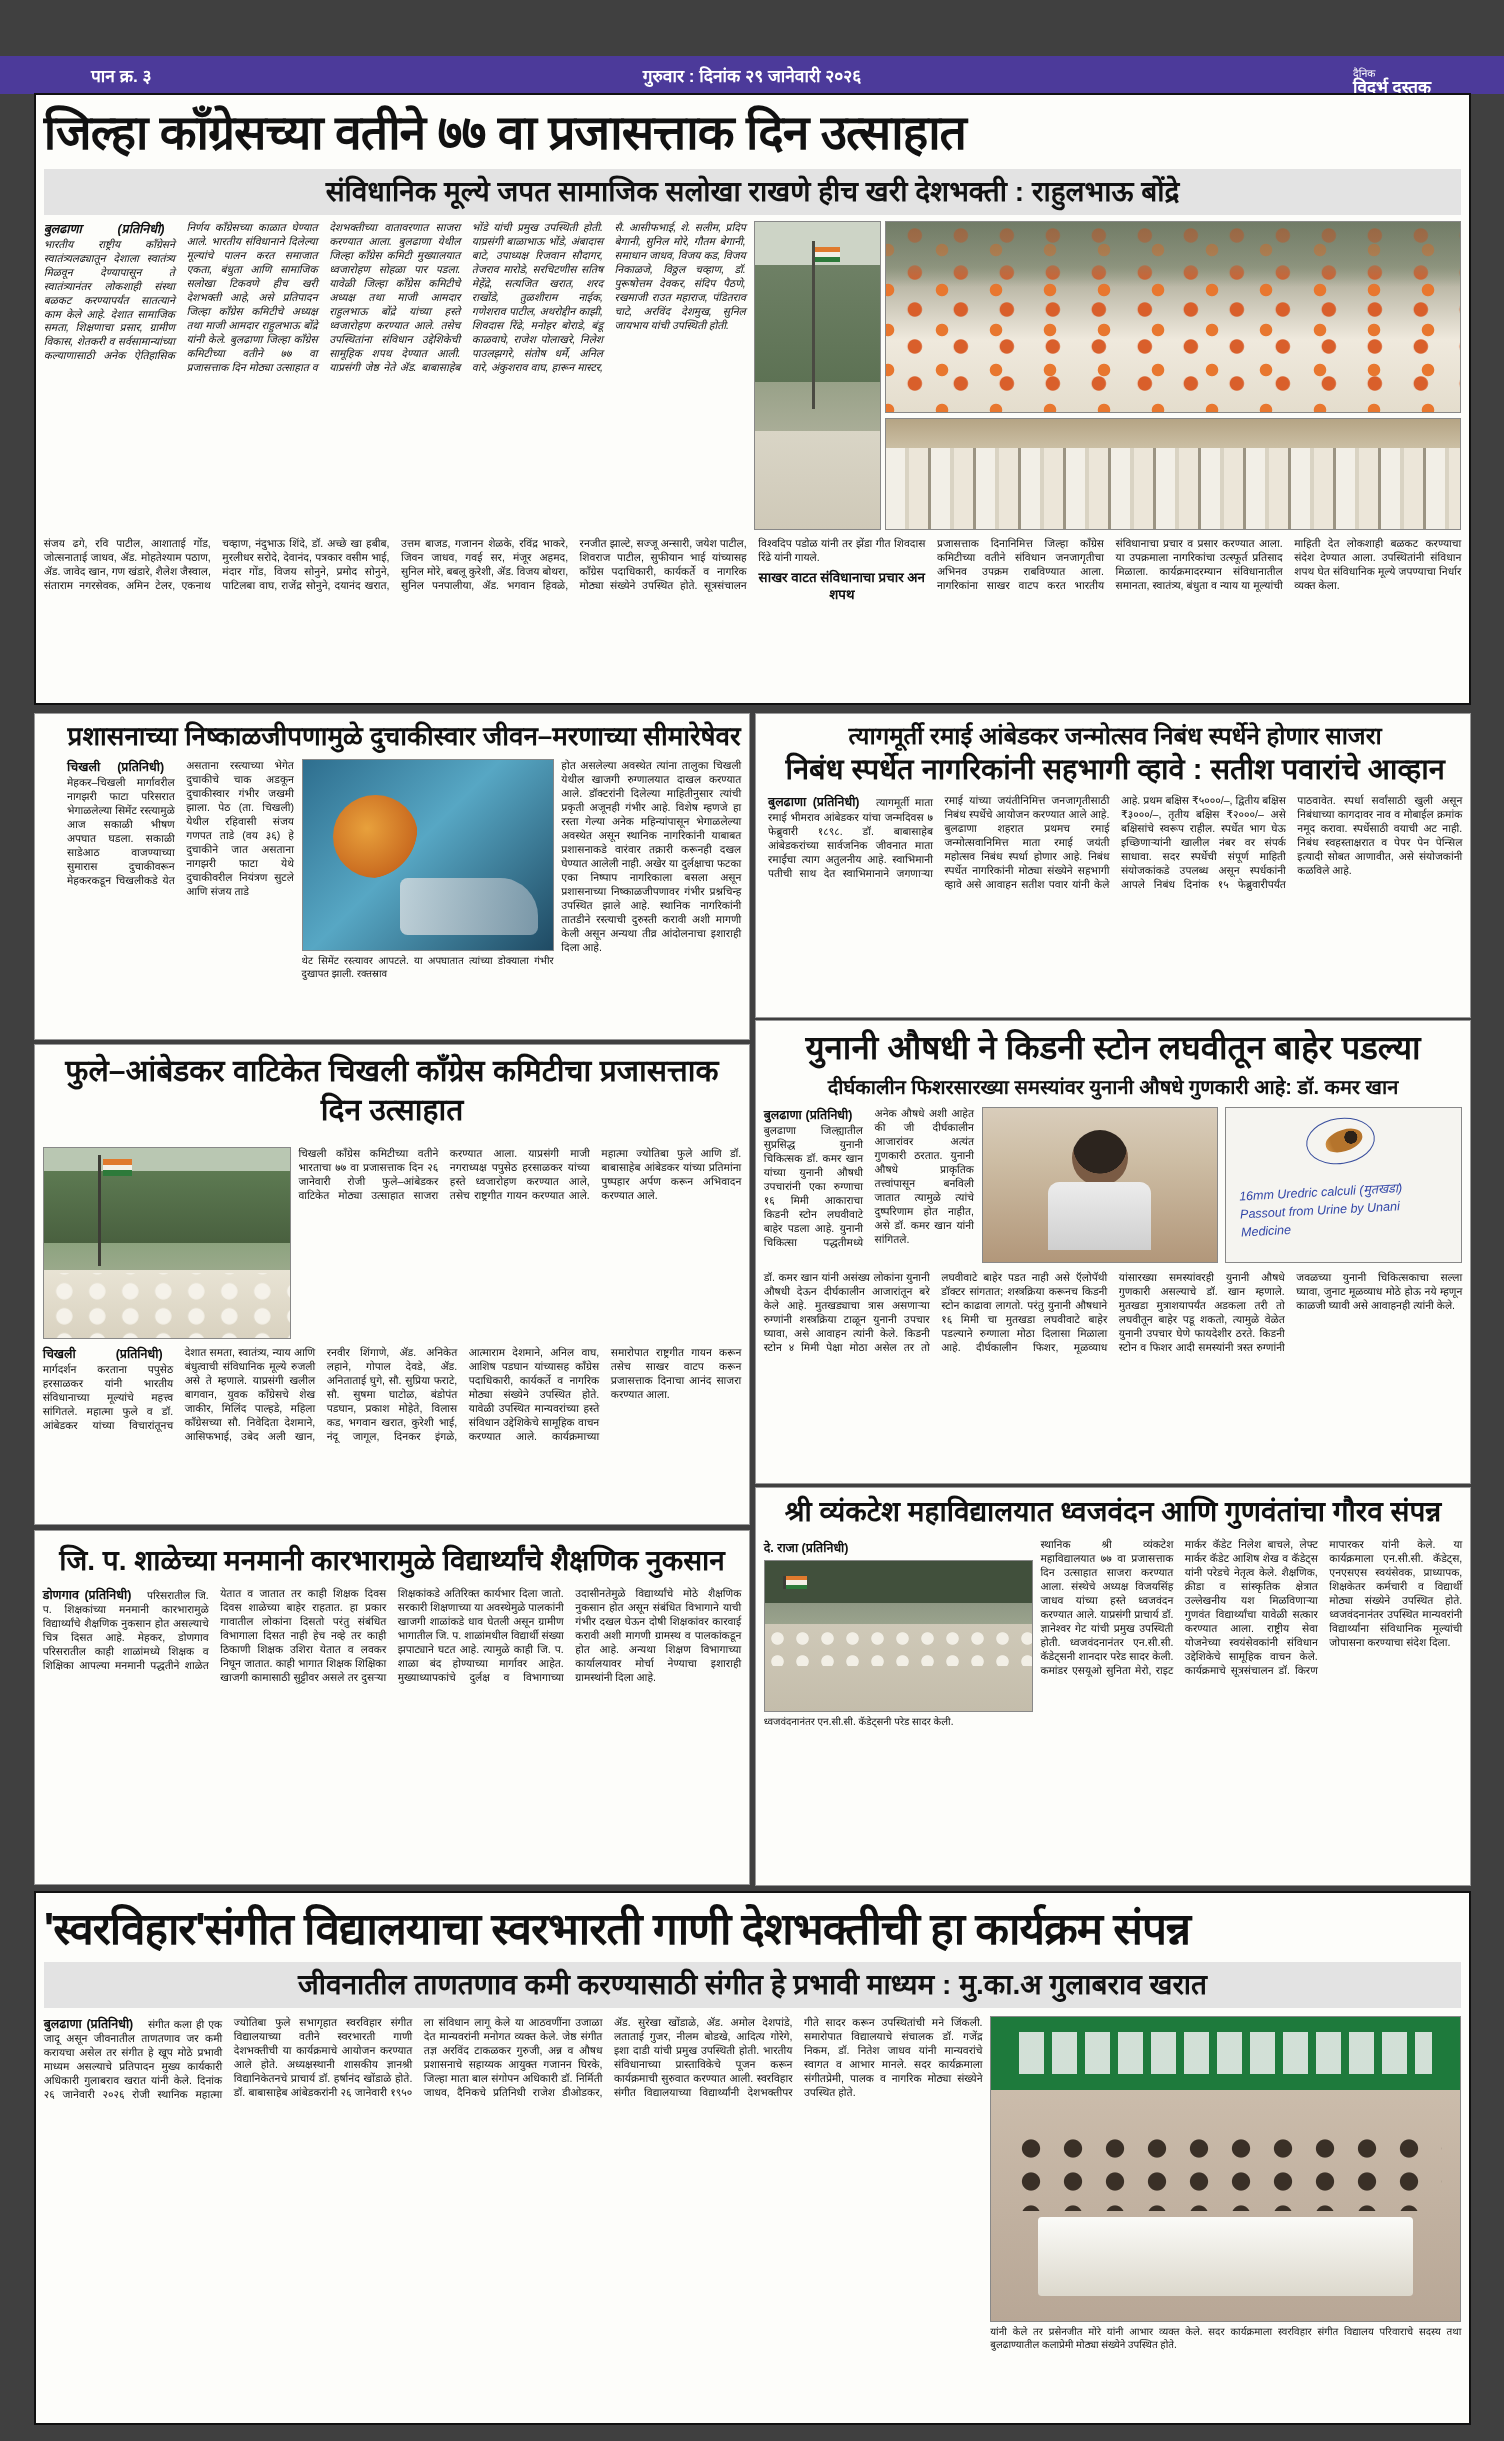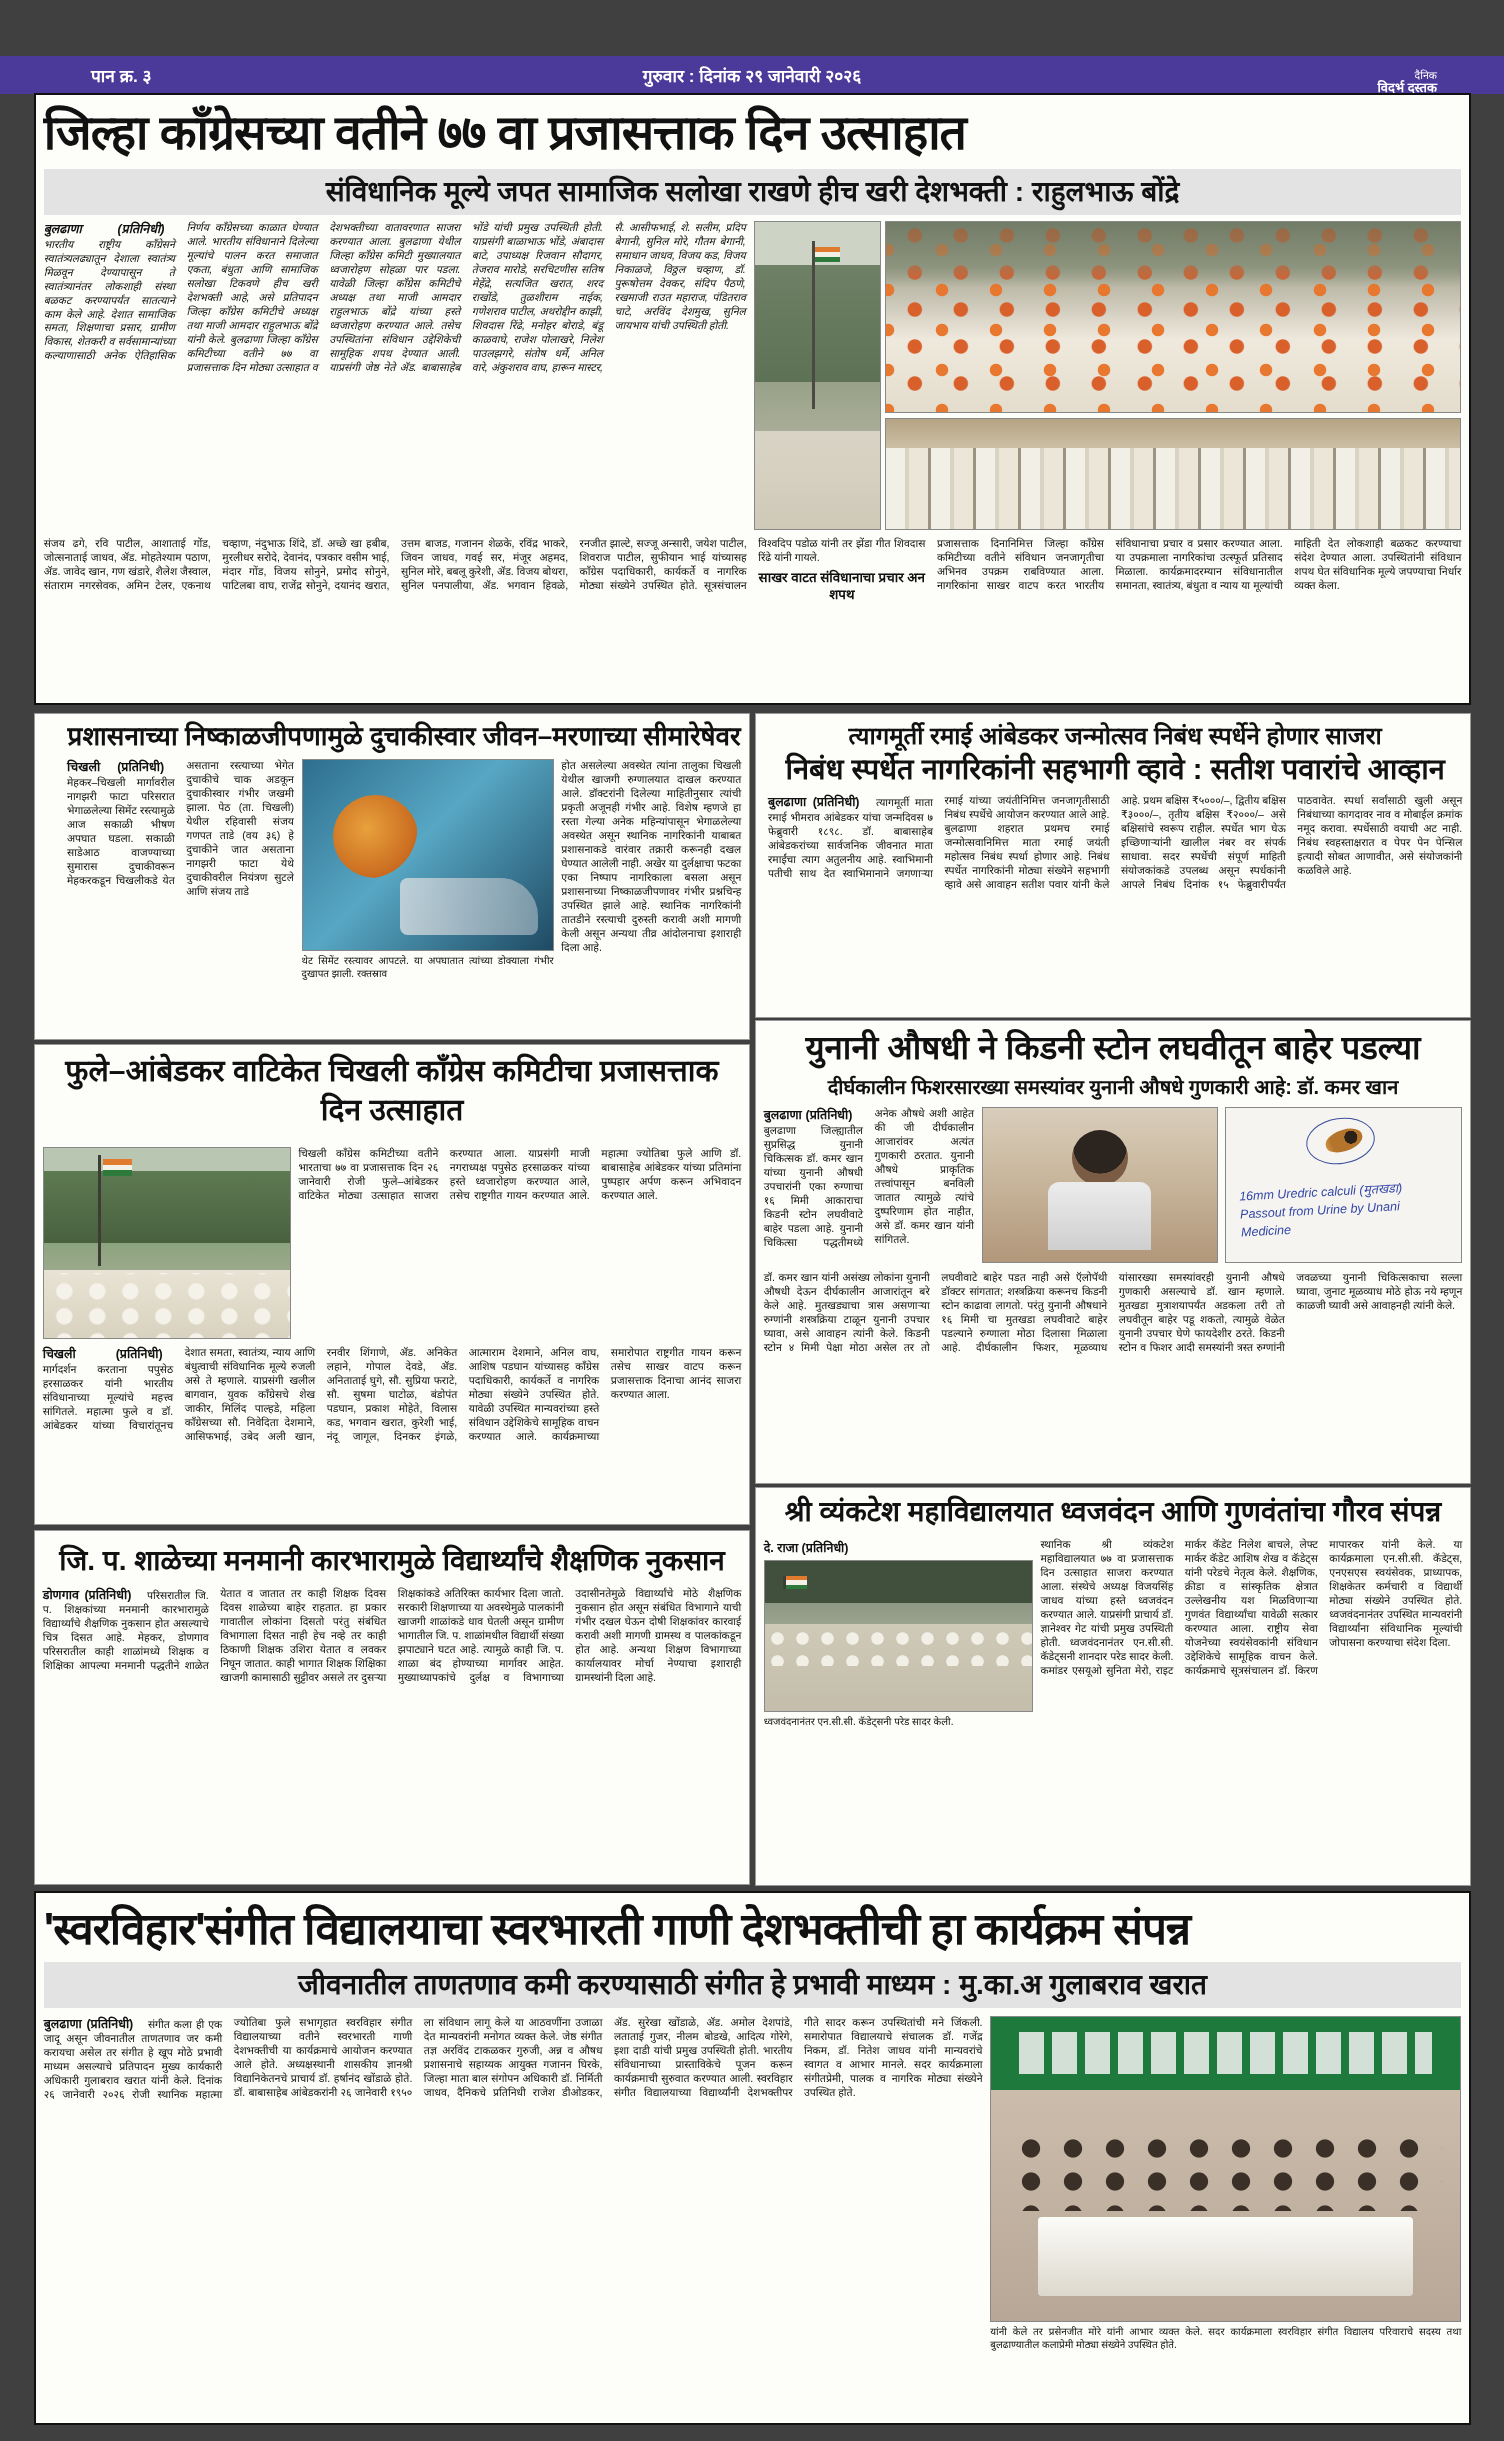--- a/index.html
+++ b/index.html
@@ -5,23 +5,23 @@
   * { margin:0; padding:0; box-sizing:border-box; }
   html,body { background:#e8e8e8; }
   body { font-family:"Liberation Sans","DejaVu Sans",sans-serif; color:#111; }
   .page { position:relative; width:1504px; height:2441px; background:#404040; margin:0 auto; overflow:hidden; }
 
   
   .bar { position:absolute; left:0; top:56px; width:1504px; height:38px; background:#4c3a9a; color:#fff;
          display:flex; align-items:center; }
   .bar .pageno { position:absolute; left:91px; font-size:17.3px; font-weight:bold; }
   .bar .date   { position:absolute; left:0; right:0; text-align:center; font-size:17.3px; font-weight:bold; }
-  .bar .mast   { position:absolute; right:67px; text-align:right; line-height:1.05;margin-top:15px; }
+  .bar .mast   { position:absolute; right:73px; text-align:left; line-height:1.05;margin-top:15px; }
   .bar .mast .small { display:block; font-size:10.6px; }
-  .bar .mast .big   { display:block; font-size:13px; font-weight:bold; }
+  .bar .mast .big   { display:block; font-size:17px; font-weight:bold; }
 
   
   .box { position:absolute; background:#fdfdfa; padding:5.8px 7.7px; }
   .box.major { border:2.9px solid #111; }
   .box.minor { border:1px solid #999; }
 
   .hl-xl { font-size:48px; font-weight:bold; text-align:left; line-height:1.35; letter-spacing:-1px; }
   .hl-l  { font-size:29px; font-weight:bold; text-align:center; line-height:1.3; }
   .hl-m  { font-size:26px; font-weight:bold; text-align:center; line-height:1.3; }
   .subband { background:#e3e3e3; font-size:28px; font-weight:bold; text-align:center; padding:4.8px 3.8px; margin-top:3.8px; line-height:1.3; }

